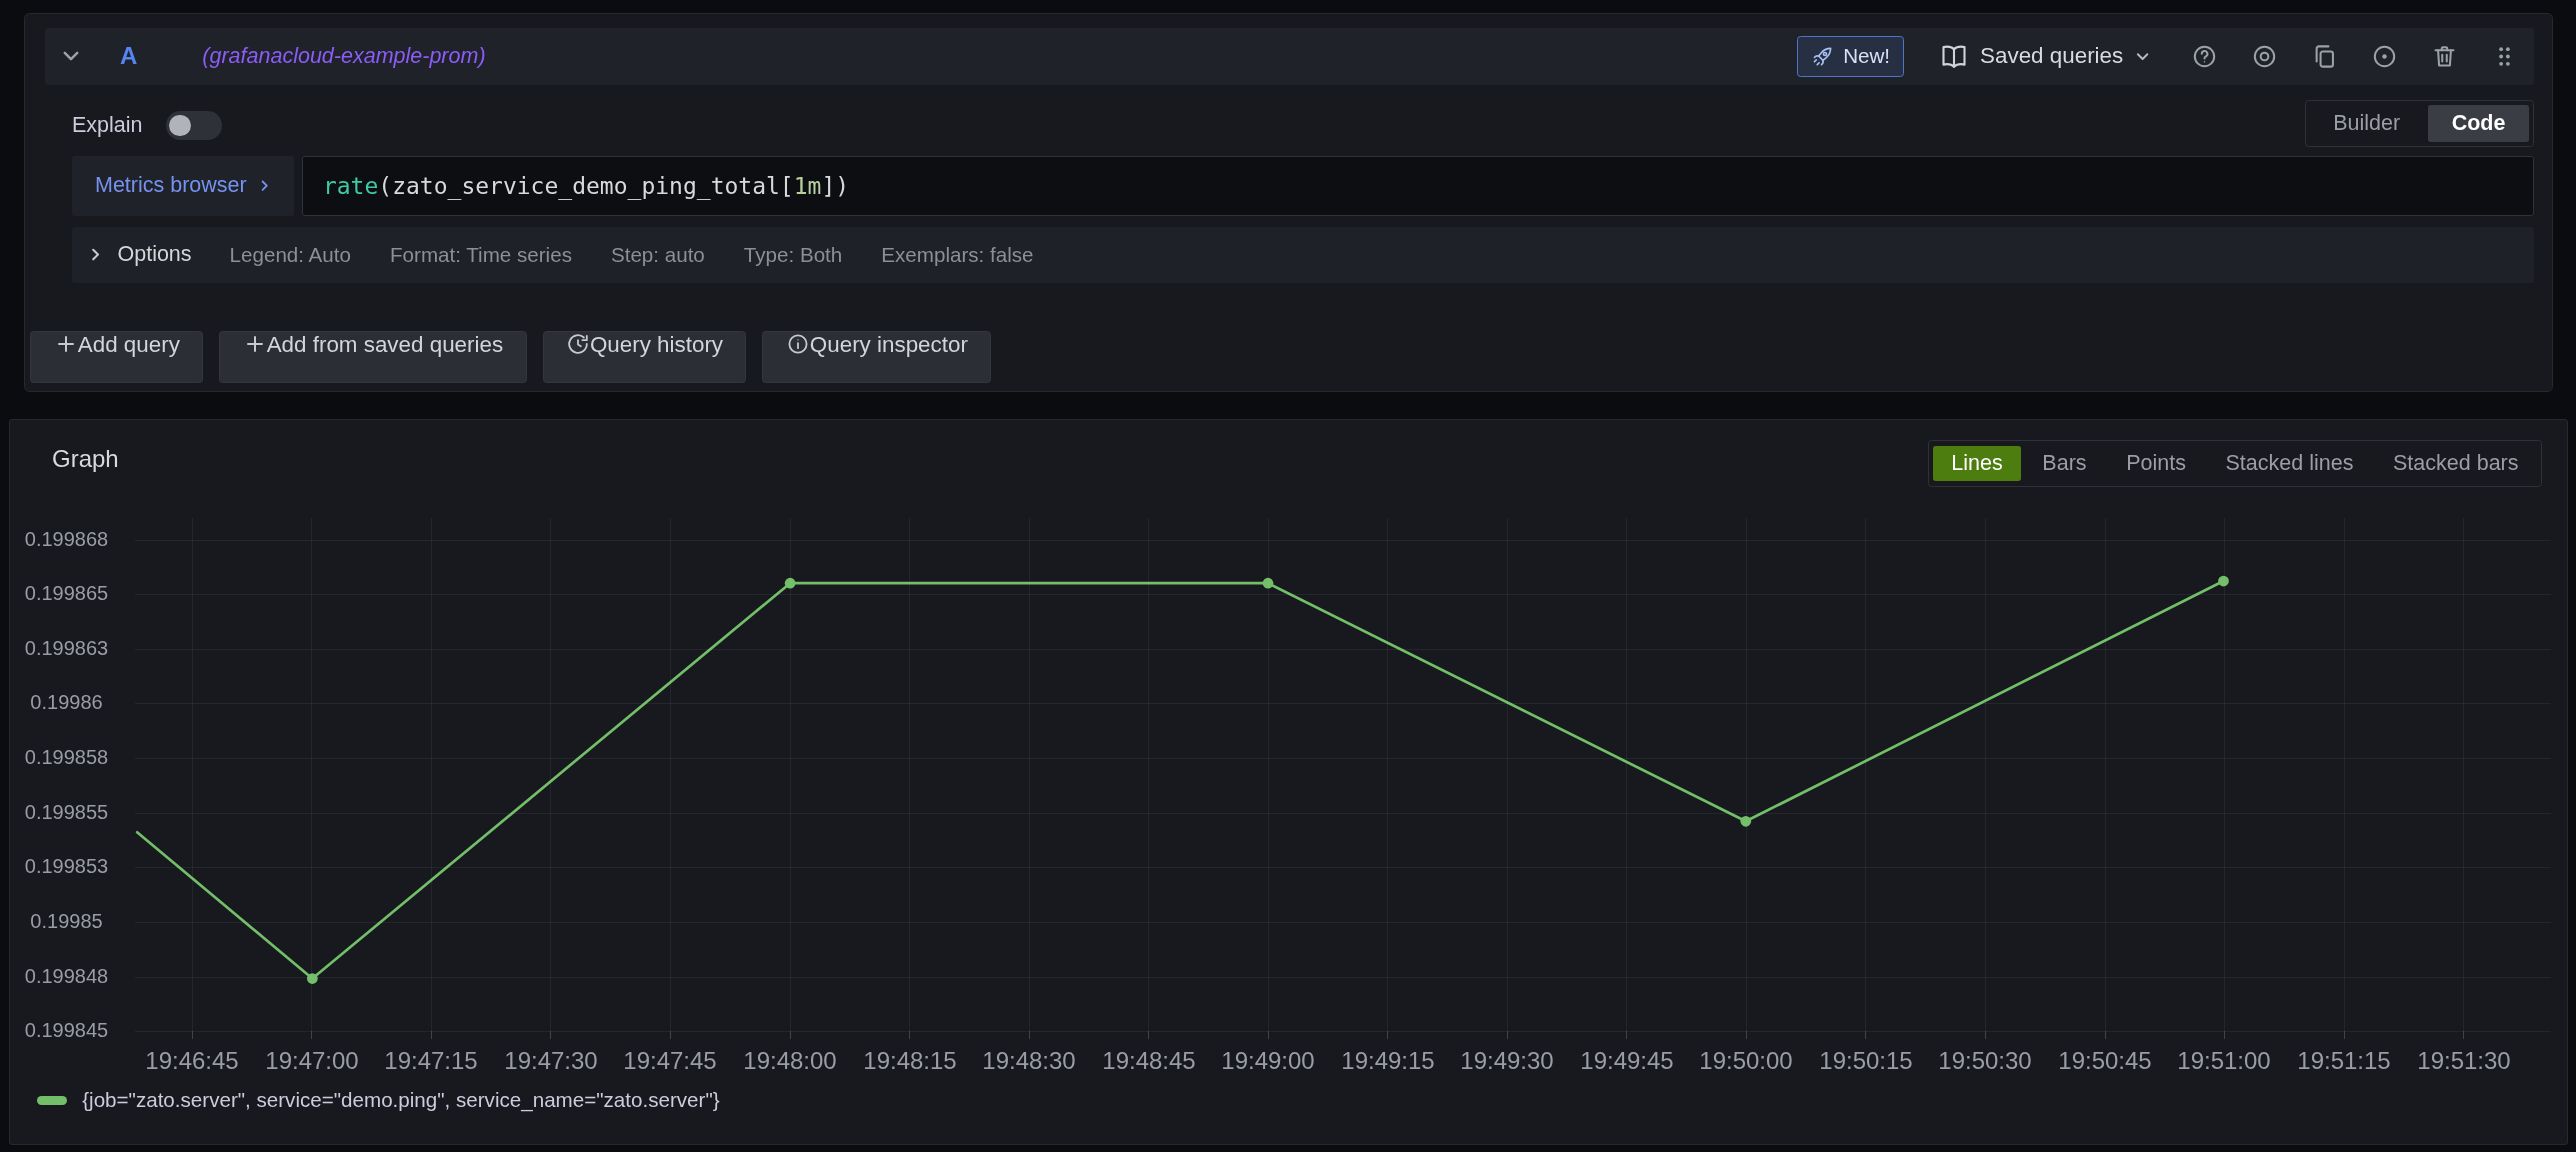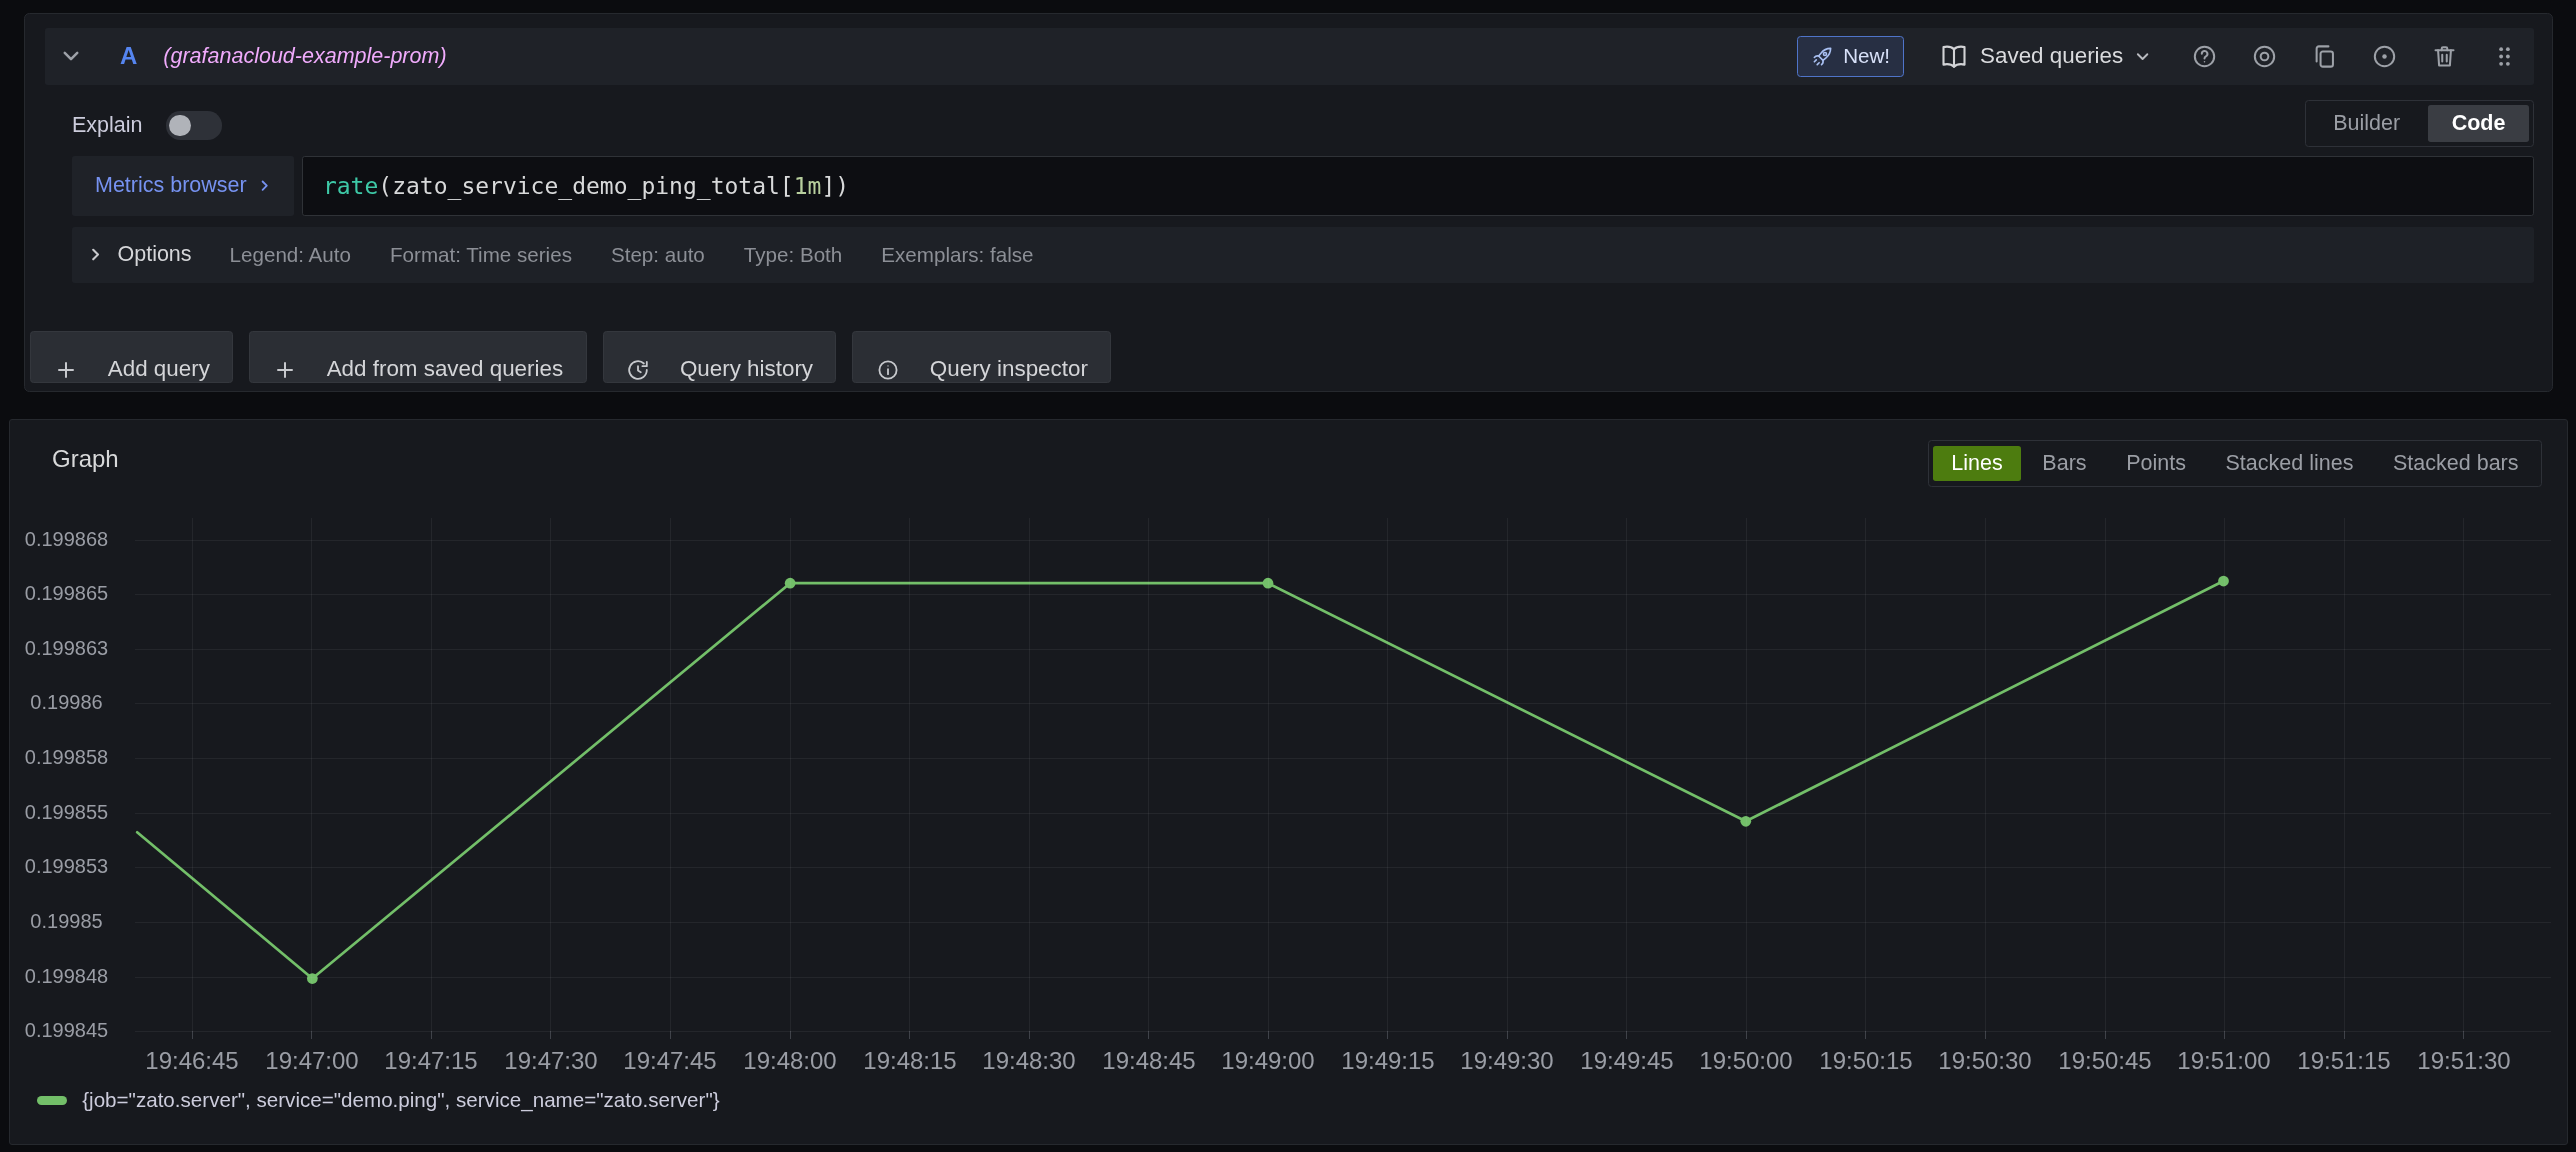--- a/index.html
+++ b/index.html
@@ -10,21 +10,21 @@
   #graph-panel{left:9px;top:419px;width:2559px;height:726px;border-radius:3px}
 
   .icon{display:inline-block;color:#9da1a8;flex:none}
   .icon svg{display:block;width:100%;height:100%}
 
   
   .qheader{position:absolute;left:20px;right:18px;top:14.3px;height:57px;background:#1f2228;border-radius:2.7px;
            display:flex;align-items:center;padding:0 16px;box-sizing:border-box}
   .chev-sm{width:20px;height:20px;color:#9da1a8;cursor:pointer}
   .row-letter{font-weight:700;font-size:24px;color:#5585f0;margin-left:39px}
-  .ds-hint{font-style:italic;font-size:21.5px;color:#f0abfc;margin-left:26px}
+  .ds-hint{font-style:italic;font-size:21.5px;color:#8b5cf6;margin-left:65px}
   .flex-spacer{flex:1}
   .new-badge{display:flex;align-items:center;gap:9px;height:39px;padding:0 13.4px;border-radius:3.6px;
              background:rgba(82,120,212,0.16);border:0.9px solid #4f74c9;color:#d7e0f8;font-size:20.6px;cursor:pointer}
   .new-badge .icon{width:23px;height:23px;color:#a9c0f2}
   .saved-queries{display:flex;align-items:center;gap:11.6px;margin-left:36px;background:none;border:none;
                  color:#dadbde;font-size:22.4px;font-family:inherit;cursor:pointer;padding:0}
   .saved-queries .book{width:28px;height:28px;color:#d2d3d6}
   .saved-queries .chev{width:15.2px;height:15.2px;color:#b9bbc0}
   .hicons{display:flex;align-items:center;gap:33px;margin-left:41px}
   .hicons .icon{width:27px;height:27px;cursor:pointer}
@@ -51,21 +51,21 @@
   .options-row{position:absolute;left:47px;right:18px;top:213px;height:56px;background:#1e2127;border-radius:2.7px;
                display:flex;align-items:center;padding:0 16px;box-sizing:border-box}
   .opt-head{display:flex;align-items:center;gap:14.3px;cursor:pointer}
   .opt-head .icon{width:15.2px;height:15.2px;color:#c9cacd}
   .opt-title{font-size:21.5px;color:#d5d6d9;font-weight:500}
   .opt-items{display:flex;align-items:center;gap:39px;margin-left:38px}
   .opt-item{font-size:20.6px;color:#8c8f96}
 
   
   .actions-row{position:absolute;left:5.4px;top:317px;height:52px;display:flex;gap:16px}
-  .action-btn{display:flex;align-items:flex-end;gap:30px;padding:0 22.4px;background:#2b2e34;border:0.9px solid #34373d;
+  .action-btn{display:flex;align-items:flex-start;gap:0;padding:0 22.4px;background:#2b2e34;border:0.9px solid #34373d;
               border-radius:3.6px;color:#d4d5d8;font-size:22.4px;font-family:inherit;cursor:pointer}
   .action-btn .icon{width:24px;height:24px;color:#c7c9cd}
 
   
   .gtitle{position:absolute;left:42px;top:25px;font-size:24px;font-weight:500;color:#d8d9da}
   .tabs{position:absolute;right:25px;top:20px;display:flex;gap:3.6px;border:0.9px solid #2e3138;border-radius:3.6px;padding:4.5px}
   .tab{padding:5.4px 18px;font-size:21.5px;color:#9b9ea5;border-radius:2.7px;cursor:pointer;white-space:nowrap}
   .tab.selected{background:#4d7c0f;color:#ffffff}
 
   #plot{position:absolute;left:125px;top:98px;width:2416px;height:513px}

